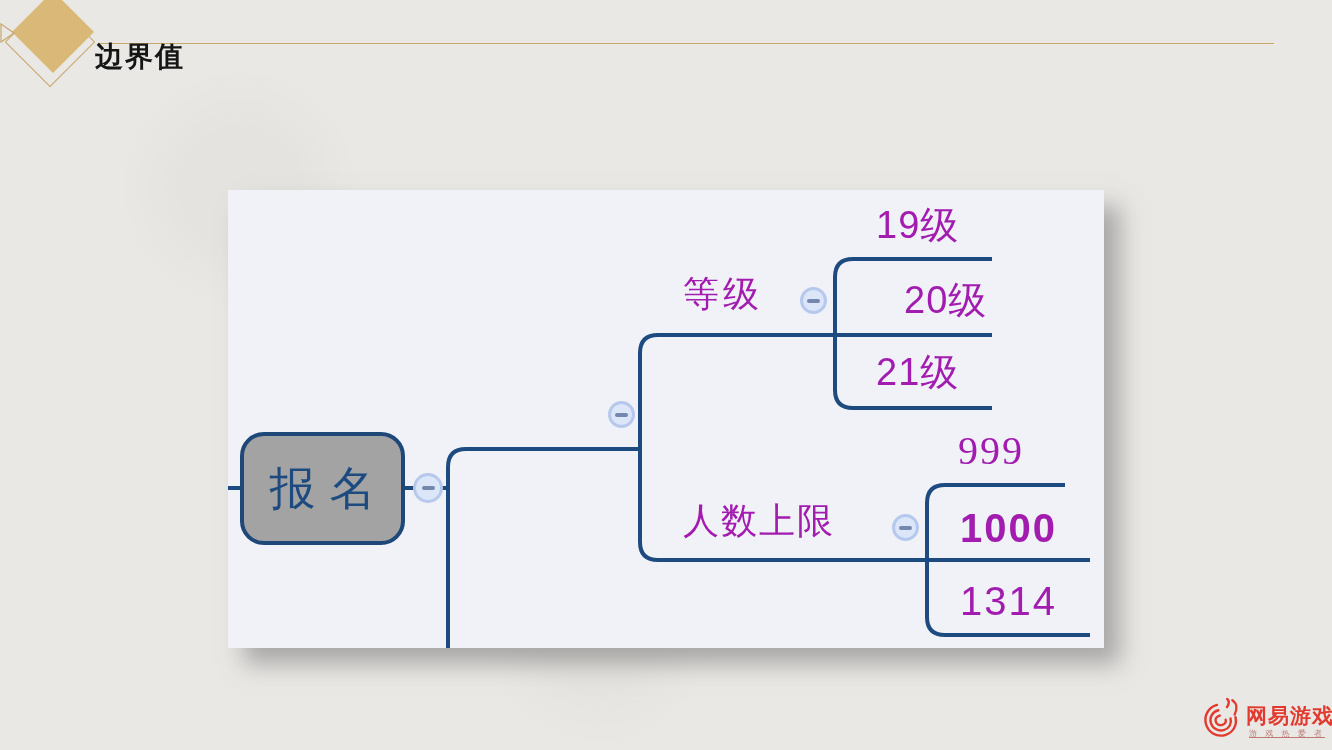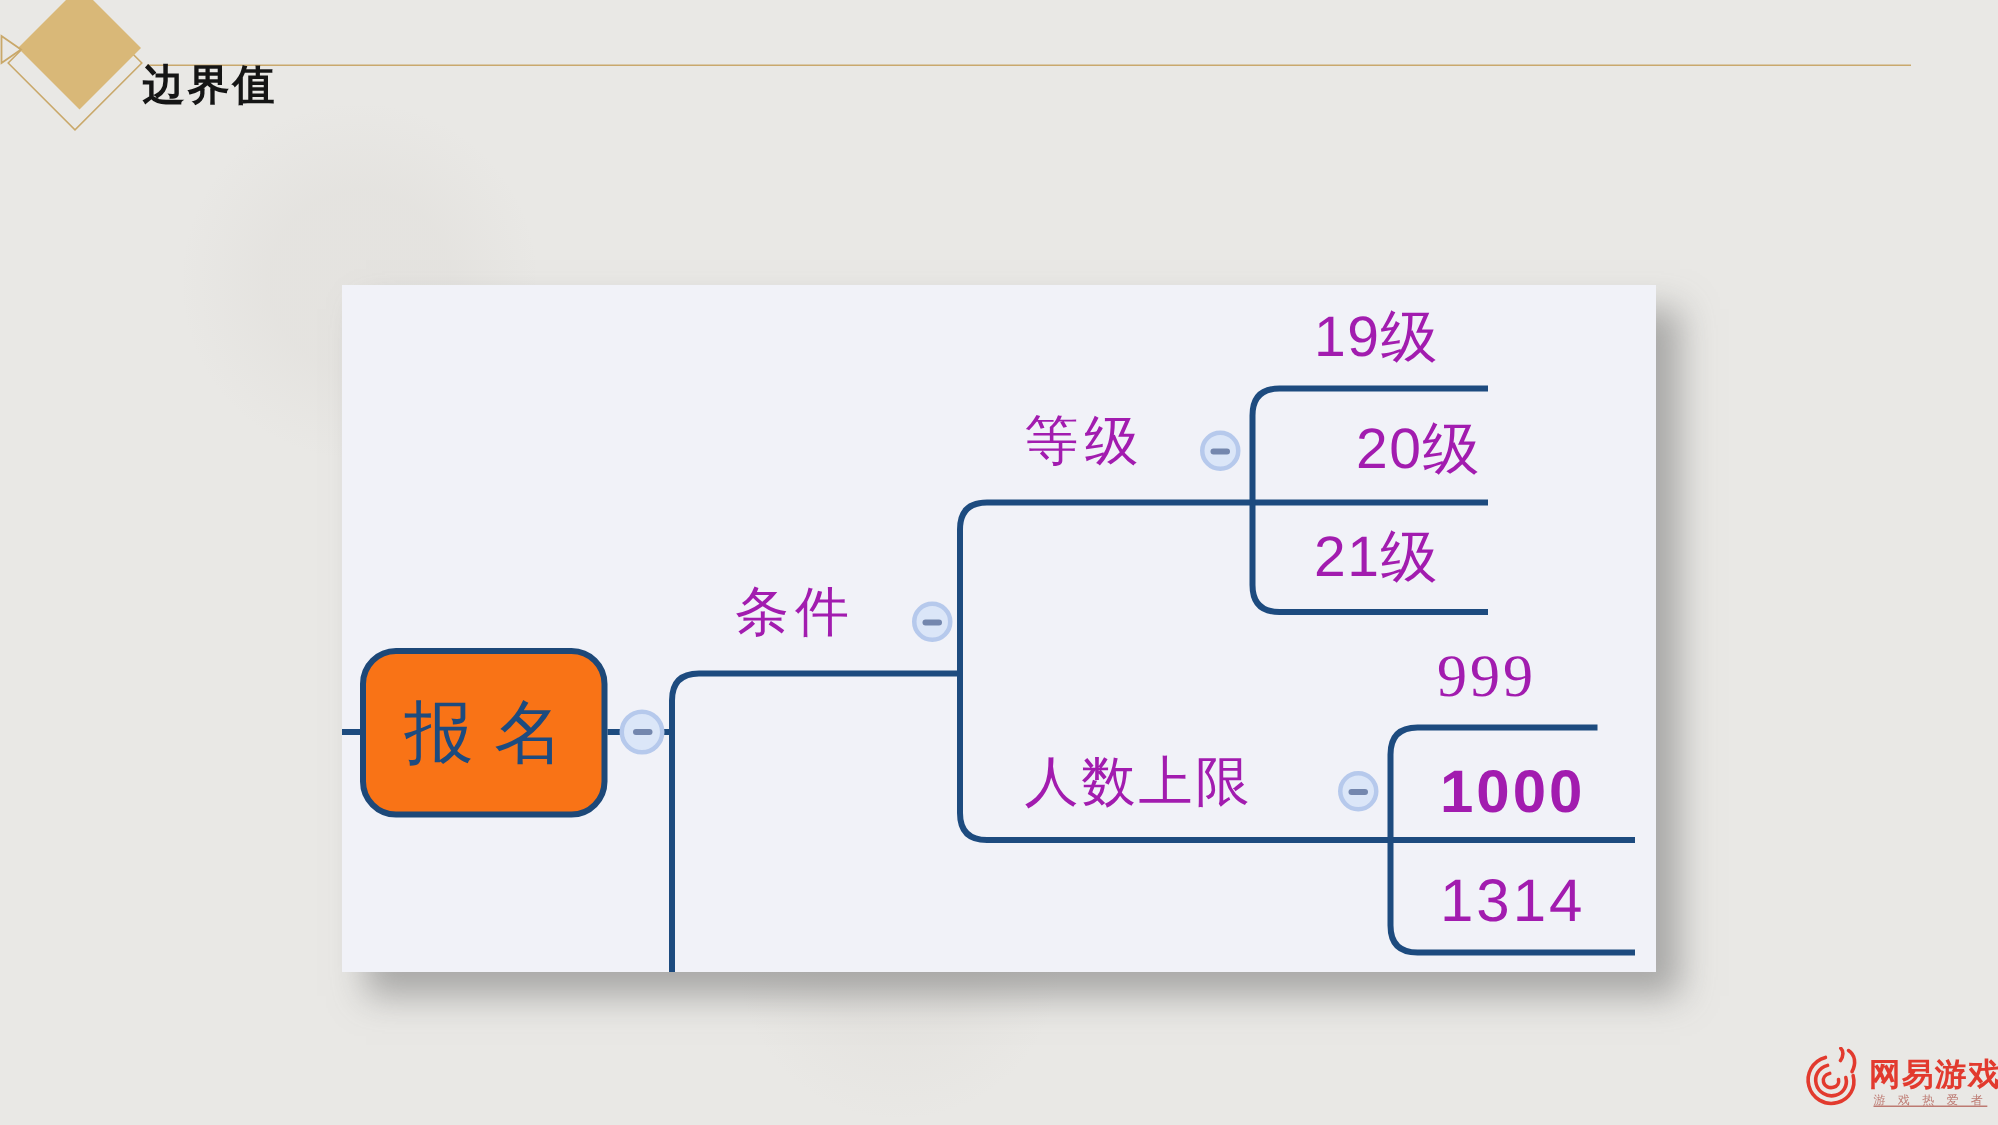--- a/index.html
+++ b/index.html
@@ -41,21 +41,21 @@
   
   .panel{
     position:absolute; left:228px; top:190px; width:876px; height:458px;
     background:#f1f2f8;
     box-shadow:16px 16px 22px rgba(105,105,105,0.5);
   }
   .map-lines{ position:absolute; left:0; top:0; }
 
   .root-node{
     position:absolute; left:12px; top:242px; width:165px; height:113px;
-    background:#f97316; border:4px solid #1d4878; border-radius:24px;
+    background:#a3a3a3; border:4px solid #1d4878; border-radius:24px;
     display:flex; align-items:center; justify-content:center;
   }
   .root-node span{
     font-family:"Liberation Serif","DejaVu Serif",serif;
     font-size:46px; color:#1d4b7f; letter-spacing:14px; padding-left:14px;
     white-space:nowrap;
   }
 
   .map-label{
     position:absolute; color:#a21caf; white-space:nowrap; line-height:1.05;
@@ -116,21 +116,20 @@
       <path d="M 837,295 L 717,295 Q 699,295 699,313 L 699,427 Q 699,445 717,445 L 862,445"></path>
     </svg>
 
     <div class="root-node">
       <span>报名</span>
     </div>
     <div class="collapse big" style="left:185px; top:283px;">
       <span class="dash"></span>
     </div>
 
-    <div class="map-label branch-label" style="left:262px; top:200px;">条件</div>
     <div class="collapse small" style="left:380px; top:211px;">
       <span class="dash"></span>
     </div>
 
     <div class="map-label branch-label" style="left:455px; top:86px;">等级</div>
     <div class="collapse small" style="left:572px; top:97px;">
       <span class="dash"></span>
     </div>
     <div class="map-label child-label" style="left:648px; top:16px;">19级</div>
     <div class="map-label child-label" style="left:676px; top:91px;">20级</div>

